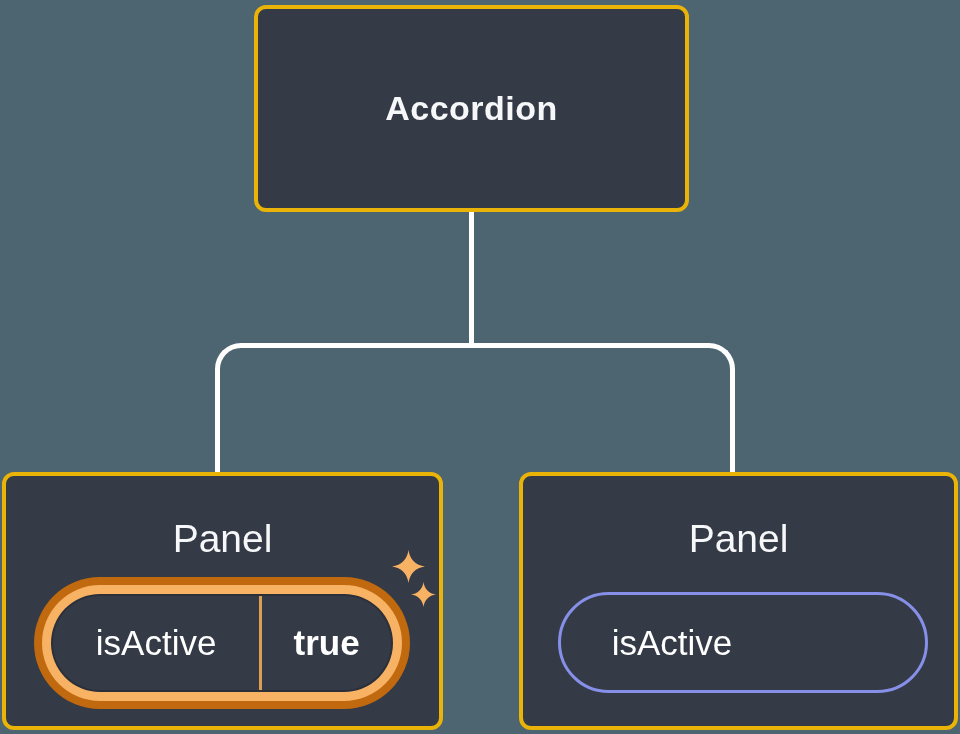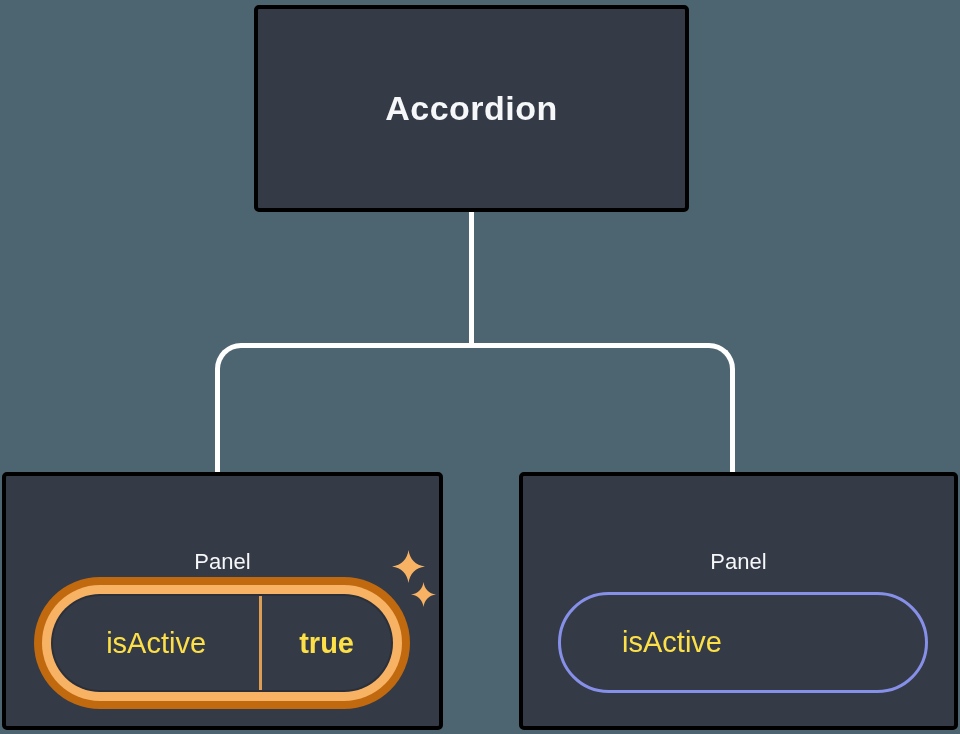--- a/index.html
+++ b/index.html
@@ -8,37 +8,37 @@
     width:960px;height:734px;
     overflow:hidden;
     background:#4D6570;
     font-family:"Liberation Sans", sans-serif;
     -webkit-font-smoothing:antialiased;
   }
   
   .node{
     position:absolute;
     background:#343A46;
-    border:4px solid #000000;
-    border-radius:5px;
+    border:4px solid #eab308;
+    border-radius:12px;
     box-sizing:border-box;
   }
   .root-node{
     left:254px;top:5px;width:435px;height:207px;
     display:flex;align-items:center;justify-content:center;
   }
   .root-label{
     color:#F6F7F9;font-size:34px;font-weight:600;letter-spacing:.5px;
   }
   .panel-node{top:472px;width:441px;height:258px;}
   .panel-left{left:2px;}
   .panel-right{left:519px;width:439px;}
   .panel-title{
     position:absolute;top:41px;left:0;width:100%;
-    text-align:center;color:#F6F7F9;font-size:22px;font-weight:500;margin-top:32px;
+    text-align:center;color:#F6F7F9;font-size:39px;font-weight:500;
   }
   
   .conn{position:absolute;background:#FFFFFF;}
   .conn-root-stub{left:469px;top:210px;width:5px;height:137px;}
   .conn-bracket{
     position:absolute;left:215px;top:343px;width:520px;height:132px;
     box-sizing:border-box;background:transparent;
     border-top:5px solid #FFFFFF;
     border-left:5px solid #FFFFFF;
     border-right:5px solid #FFFFFF;
@@ -59,21 +59,21 @@
     box-sizing:border-box;border:2px solid rgba(0,0,0,0.18);
     display:flex;align-items:stretch;overflow:hidden;
   }
   .pill-plain{
     position:absolute;left:35px;top:116px;width:370px;height:101px;
     border:3px solid #8790E8;border-radius:999px;box-sizing:border-box;
     display:flex;align-items:stretch;overflow:hidden;
   }
   .pill-cell{
     display:flex;align-items:center;justify-content:center;
-    color:#fde047;font-size:29px;
+    color:#ffffff;font-size:35px;
   }
   .cell-name{flex:0 0 61%;}
   .cell-value{flex:1 1 auto;}
   .divided{border-left:3px solid #8790E8;}
   .divided-orange{border-left:3px solid #DD9E53;}
   .value-bold{font-weight:700;}
   
   .sparkle{position:absolute;}
   .sparkle-large{left:386px;top:74px;width:33px;height:33px;}
   .sparkle-small{left:405px;top:106px;width:25px;height:25px;}

